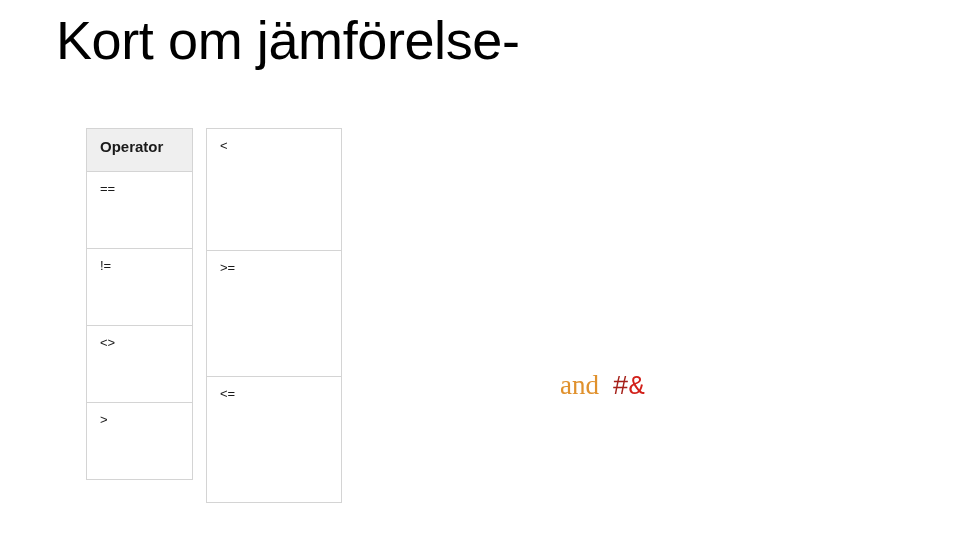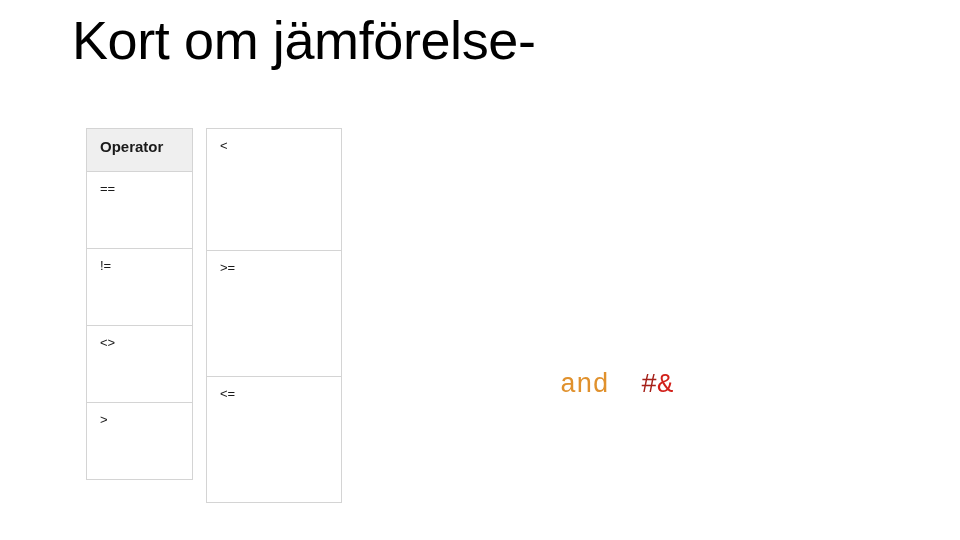--- a/index.html
+++ b/index.html
@@ -16,21 +16,21 @@
     position: relative;
     width: 960px;
     height: 540px;
     background: #ffffff;
     overflow: hidden;
   }
 
   
   .slide-title {
     position: absolute;
-    left: 72px;
+    left: 56px;
     top: 8px;
     width: 620px;
     font-family: "Liberation Sans", sans-serif;
     font-size: 54px;
     line-height: 1.20;
     font-weight: 400;
     color: #000000;
     letter-spacing: -0.4px;
     white-space: pre-wrap;
     z-index: 1;
@@ -91,21 +91,21 @@
     position: absolute;
     left: 560px;
     top: 165px;
     z-index: 2;
     font-family: "Liberation Mono", "DejaVu Sans Mono", monospace;
     font-size: 27px;
     line-height: 88px;
     white-space: pre;
   }
   .code-line { white-space: pre; }
-  .tok-kw   { color: #e0912d; }
+  .tok-kw   { color: #e0912d; font-family: Liberation Serif, serif; }
   .tok-hash { color: #a52019; }
   .tok-sym  { color: #d2201a; }
 </style>
 </head>
 <body>
 
 <div id="slide">
 
   <div class="slide-title"><span>Kort om jämförelse-</span><br></div>
 

